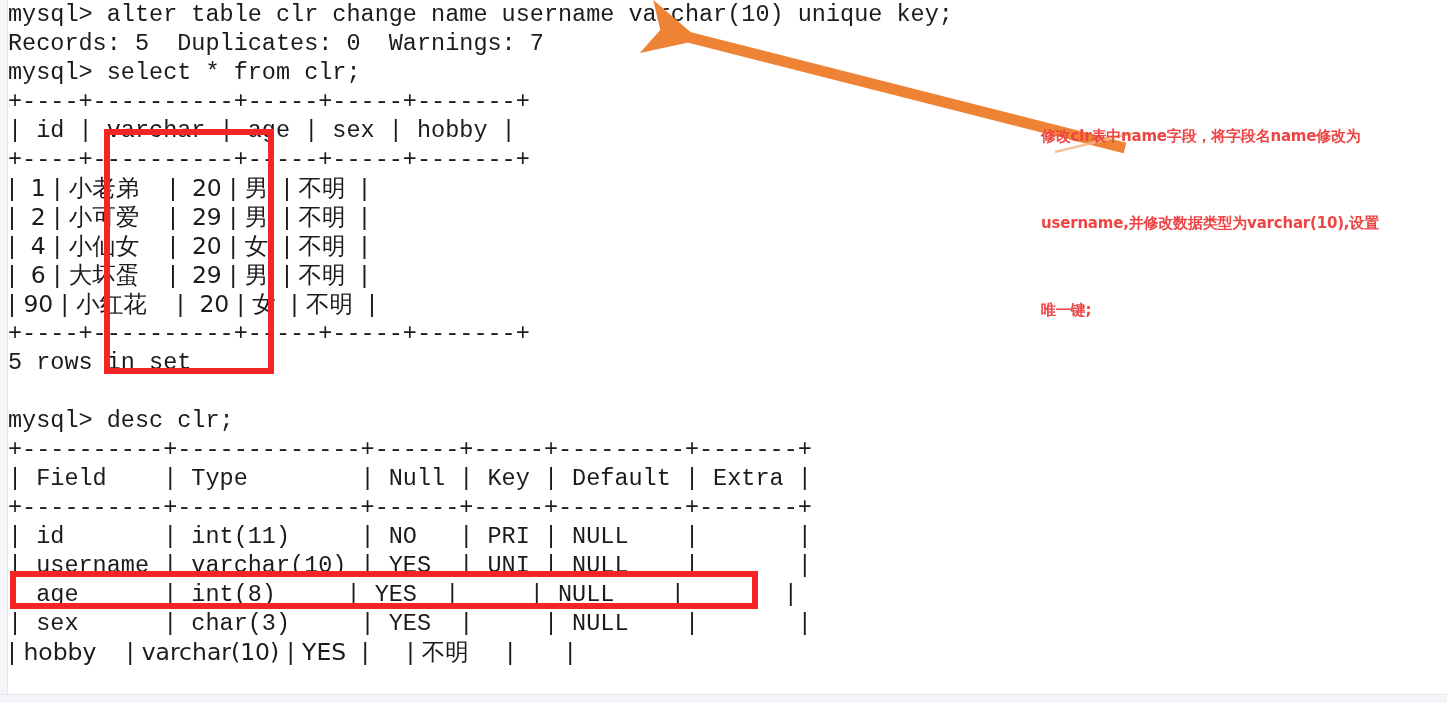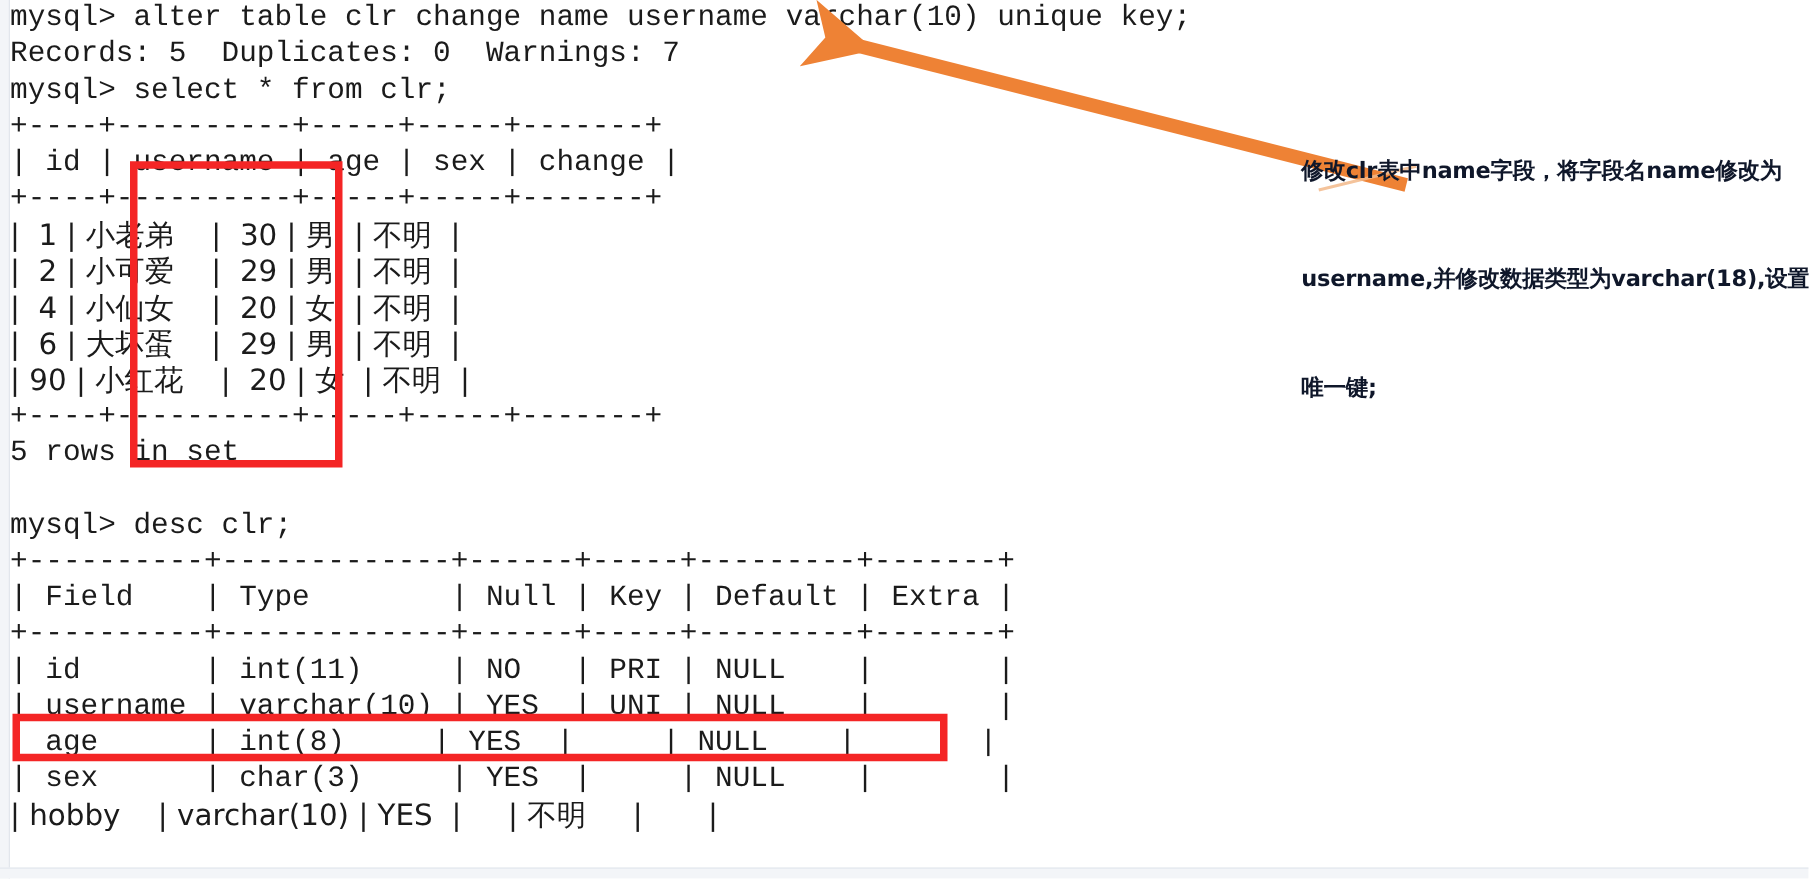--- a/index.html
+++ b/index.html
@@ -76,45 +76,45 @@
     left: 0; top: 0;
     width: 1447px; height: 703px;
     pointer-events: none;
   }
   
   #annotation-note {
     position: absolute;
     left: 1041px;
     top: 64px;
     width: 400px;
-    color: #0f172a;
+    color: #ef4444;
     font-family: "DejaVu Sans", "Liberation Sans", sans-serif;
-    font-size: 18px;
+    font-size: 15px;
     font-weight: 700;
     line-height: 29px;
     letter-spacing: -0.2px;
     white-space: pre;
   }
   #annotation-note .nl { display: block; }
 </style>
 </head>
 <body>
 
 <div id="screen">
 
   <div id="left-gutter"></div>
 
   <div id="console">
     <div class="line">mysql&gt; alter table clr change name username varchar(10) unique key;</div>
     <div class="line">Records: 5  Duplicates: 0  Warnings: 7</div>
     <div class="line">mysql&gt; select * from clr;</div>
     <div class="line">+----+----------+-----+-----+-------+</div>
-    <div class="line">| id | username | age | sex | change |</div>
+    <div class="line">| id | varchar | age | sex | hobby |</div>
     <div class="line">+----+----------+-----+-----+-------+</div>
-    <div class="line cjk">|  1 | 小老弟    |  30 | 男  | 不明  |</div>
+    <div class="line cjk">|  1 | 小老弟    |  20 | 男  | 不明  |</div>
     <div class="line cjk">|  2 | 小可爱    |  29 | 男  | 不明  |</div>
     <div class="line cjk">|  4 | 小仙女    |  20 | 女  | 不明  |</div>
     <div class="line cjk">|  6 | 大坏蛋    |  29 | 男  | 不明  |</div>
     <div class="line cjk">| 90 | 小红花    |  20 | 女  | 不明  |</div>
     <div class="line">+----+----------+-----+-----+-------+</div>
     <div class="line">5 rows in set</div>
     <div class="line blank"></div>
     <div class="line">mysql&gt; desc clr;</div>
     <div class="line">+----------+-------------+------+-----+---------+-------+</div>
     <div class="line">| Field    | Type        | Null | Key | Default | Extra |</div>
@@ -135,18 +135,18 @@
         <path d="M 5,0 L 0,2.5 L 5,5 L 3.7,2.5 Z" fill="#ee8235"></path>
       </marker>
     </defs>
     <line x1="1125" y1="148" x2="672" y2="33" stroke="#ee8235" stroke-width="11" marker-end="url(#arrowhead)"></line>
 
     <line x1="1055" y1="152" x2="1133" y2="133" stroke="#f3b98a" stroke-width="2.5" opacity="0.85"></line>
   </svg>
 
   <div id="annotation-note">
     <span class="nl">修改clr表中name字段，将字段名name修改为</span>
-    <span class="nl">username,并修改数据类型为varchar(18),设置</span>
+    <span class="nl">username,并修改数据类型为varchar(10),设置</span>
     <span class="nl">唯一键;</span>
   </div>
 
   <div id="bottom-strip"></div>
 </div>
 
 </body></html>

